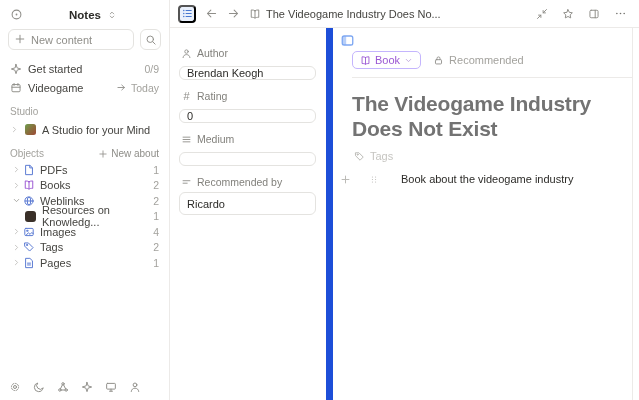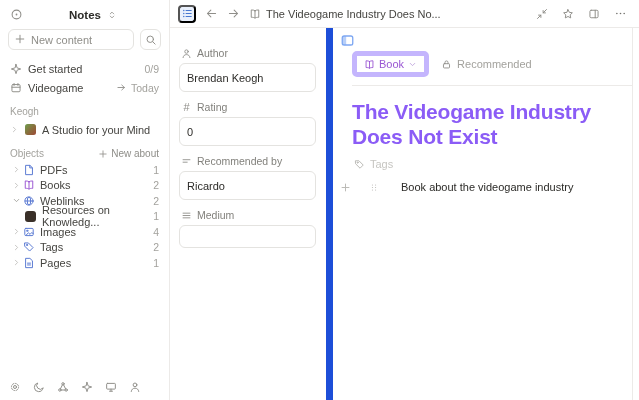--- a/index.html
+++ b/index.html
@@ -49,31 +49,31 @@
   .header-right { margin-left:auto; display:flex; align-items:center; gap:14px; }
   .header-right .icon { cursor:pointer; }
 
   .main-body { flex:1; display:flex; min-height:0; }
 
   
   .props { width:163px; min-width:163px; border-right:7px solid #1d4ed8; padding:19px 10px 0 9px; }
   .prop-group { margin-bottom:9px; }
   .prop-label { display:flex; align-items:center; gap:5px; font-size:10.5px; color:#82817c; margin:0 0 4px 2px; }
   .hash-glyph { font-size:11px; color:#8f8e89; width:11px; text-align:center; }
-  .prop-input { width:100%; height:29px; border:1px solid #e4e3e0; border-radius:6px; padding:0 7px; font-size:11px; font-family:"Liberation Sans",sans-serif; color:#2c2b28; outline:none; background:#fff; }
+  .prop-input { width:100%; height:14px; border:1px solid #e4e3e0; border-radius:6px; padding:0 7px; font-size:11px; font-family:"Liberation Sans",sans-serif; color:#2c2b28; outline:none; background:#fff; }
   .prop-group:last-child .prop-input { height:23px; }
 
   
   .editor { flex:1; padding:3px 0 0 5px; margin-right:6px; border-right:1px solid #eceae8; min-width:0; }
   .panel-toggle { width:16px; height:16px; display:flex; align-items:center; justify-content:center; cursor:pointer; margin:1px 0 3px 1px; }
   .chip-row { display:flex; align-items:center; gap:12px; margin:1px 0 0 14px; }
-  .type-chip { display:flex; align-items:center; gap:4px; border:5px solid #c4b5fd; border-radius:5px; padding:2px 7px; color:#9a57d3; font-size:11px; cursor:pointer; background:#fff; }
+  .type-chip { display:flex; align-items:center; gap:4px; border:1px solid #c4b5fd; border-radius:5px; padding:2px 7px; color:#9a57d3; font-size:11px; cursor:pointer; background:#fff; }
   .collections-btn { display:flex; align-items:center; gap:5px; color:#a3a29d; font-size:11px; cursor:pointer; }
   .editor-divider { height:1px; background:#eceae8; margin:8px 0 0 14px; }
-  .page-title { font-size:21px; font-weight:700; color:#8b5cf6; line-height:1.2; letter-spacing:-0.2px; margin:13px 0 0 14px; max-width:292px; }
+  .page-title { font-size:21px; font-weight:700; color:#737373; line-height:1.2; letter-spacing:-0.2px; margin:13px 0 0 14px; max-width:292px; }
   .tags-row { display:flex; align-items:center; gap:5px; margin:9px 0 0 16px; color:#c6c5c1; font-size:11px; cursor:pointer; }
   .body-row { display:flex; align-items:center; gap:18px; margin:11px 0 0 2px; }
   .body-text { font-size:11px; color:#2c2b28; margin-left:4px; }
 </style>
 </head>
 <body>
 
 <div class="app">
 
   <aside class="sidebar">
@@ -134,21 +134,21 @@
         <span class="icon">
           <svg width="11" height="11" viewBox="0 0 16 16">
               <path class="g" d="M2.8 8h9.4M8.4 4.4 12.2 8l-3.8 3.6"></path>
             </svg>
         </span>
         <span>Today</span>
       </span>
     </div>
 
     <div class="sb-section">
-      <span>Keogh</span>
+      <span>Studio</span>
     </div>
 
     <div class="sb-row">
       <span class="icon">
         <svg width="9" height="9" viewBox="0 0 16 16">
             <path class="gl" d="m6 4 4 4-4 4"></path>
           </svg>
       </span>
       <span class="mini-img"></span>
       <span>A Studio for your Mind</span>
@@ -391,38 +391,38 @@
             <span class="hash-glyph">#</span>
             <span>Rating</span>
           </div>
           <input class="prop-input" value="0" style="">
         </div>
 
         <div class="prop-group">
           <div class="prop-label">
             <span class="icon">
               <svg width="11" height="11" viewBox="0 0 16 16">
+                  <path class="g" d="M3 4.6h10M3 8h10M3 11.4h10"></path>
+                </svg>
+            </span>
+            <span>Medium</span>
+          </div>
+          <input class="prop-input" value="" style="">
+        </div>
+
+        <div class="prop-group">
+          <div class="prop-label">
+            <span class="icon">
+              <svg width="11" height="11" viewBox="0 0 16 16">
                   <path class="g" d="M3 5.4h10M3 9h6"></path>
                 </svg>
             </span>
             <span>Recommended by</span>
           </div>
           <input class="prop-input" value="Ricardo" style="">
-        </div>
-
-        <div class="prop-group">
-          <div class="prop-label">
-            <span class="icon">
-              <svg width="11" height="11" viewBox="0 0 16 16">
-                  <path class="g" d="M3 4.6h10M3 8h10M3 11.4h10"></path>
-                </svg>
-            </span>
-            <span>Medium</span>
-          </div>
-          <input class="prop-input" value="" style="">
         </div>
 
       </section>
 
       <section class="editor">
 
         <span class="panel-toggle icon">
           <svg width="15" height="15" viewBox="0 0 16 16">
               <rect x="2.4" y="3.2" width="11.2" height="9.6" rx="2" fill="none" stroke="#7da7f2" stroke-width="1.4"></rect>
               <path d="M4.4 3.2h2.2v9.6H4.4a2 2 0 0 1-2-2V5.2a2 2 0 0 1 2-2z" fill="#7da7f2" opacity="0.55"></path>

